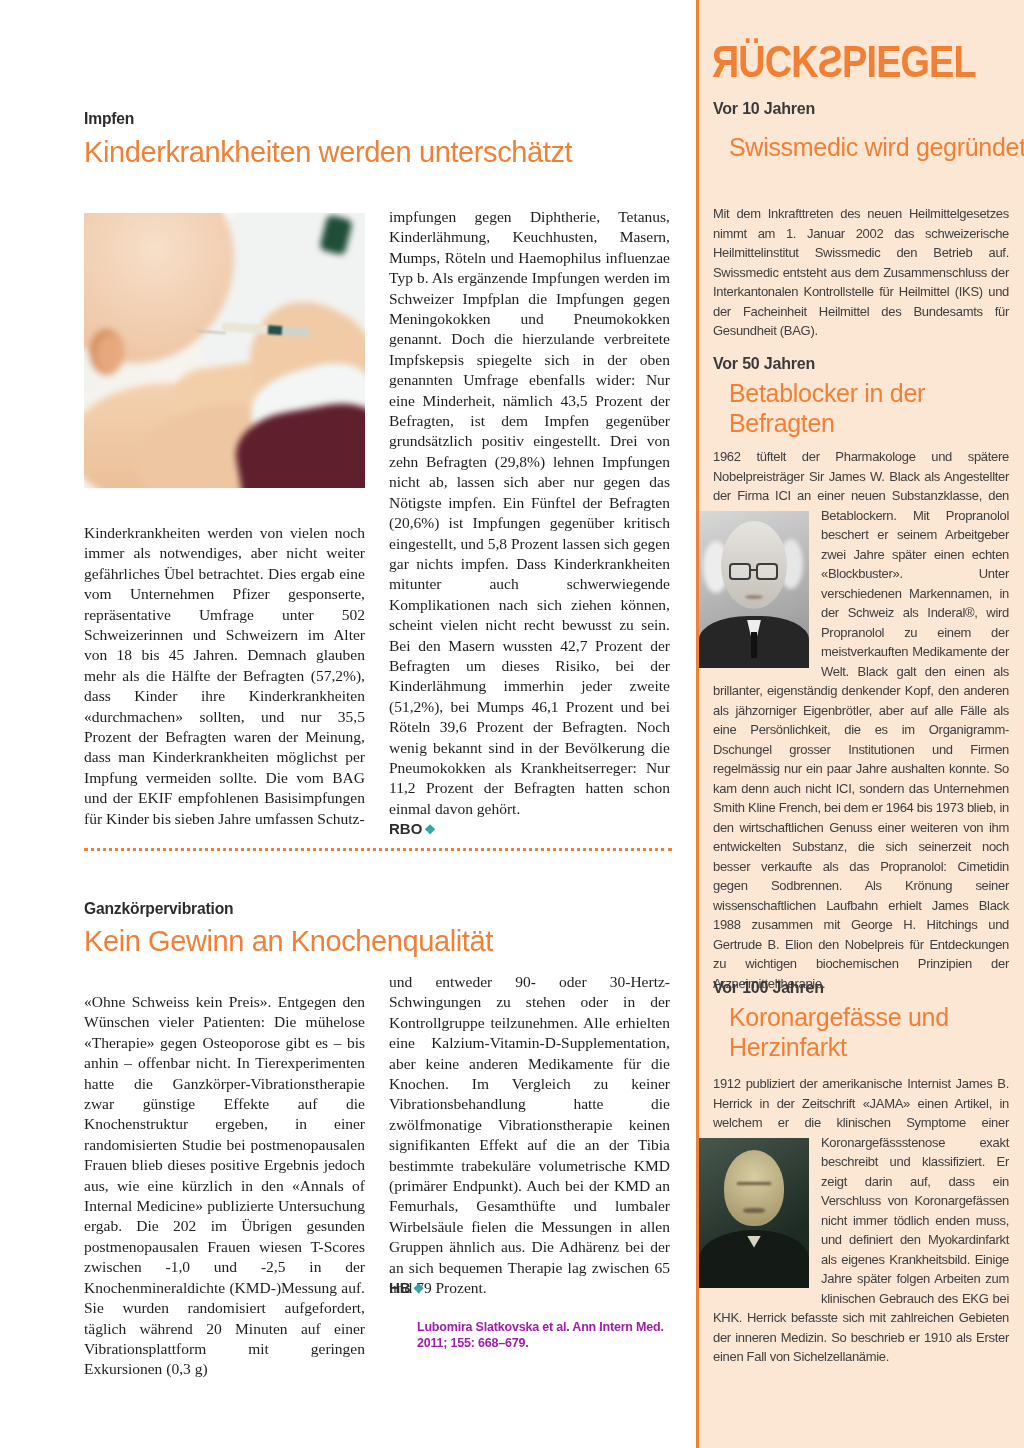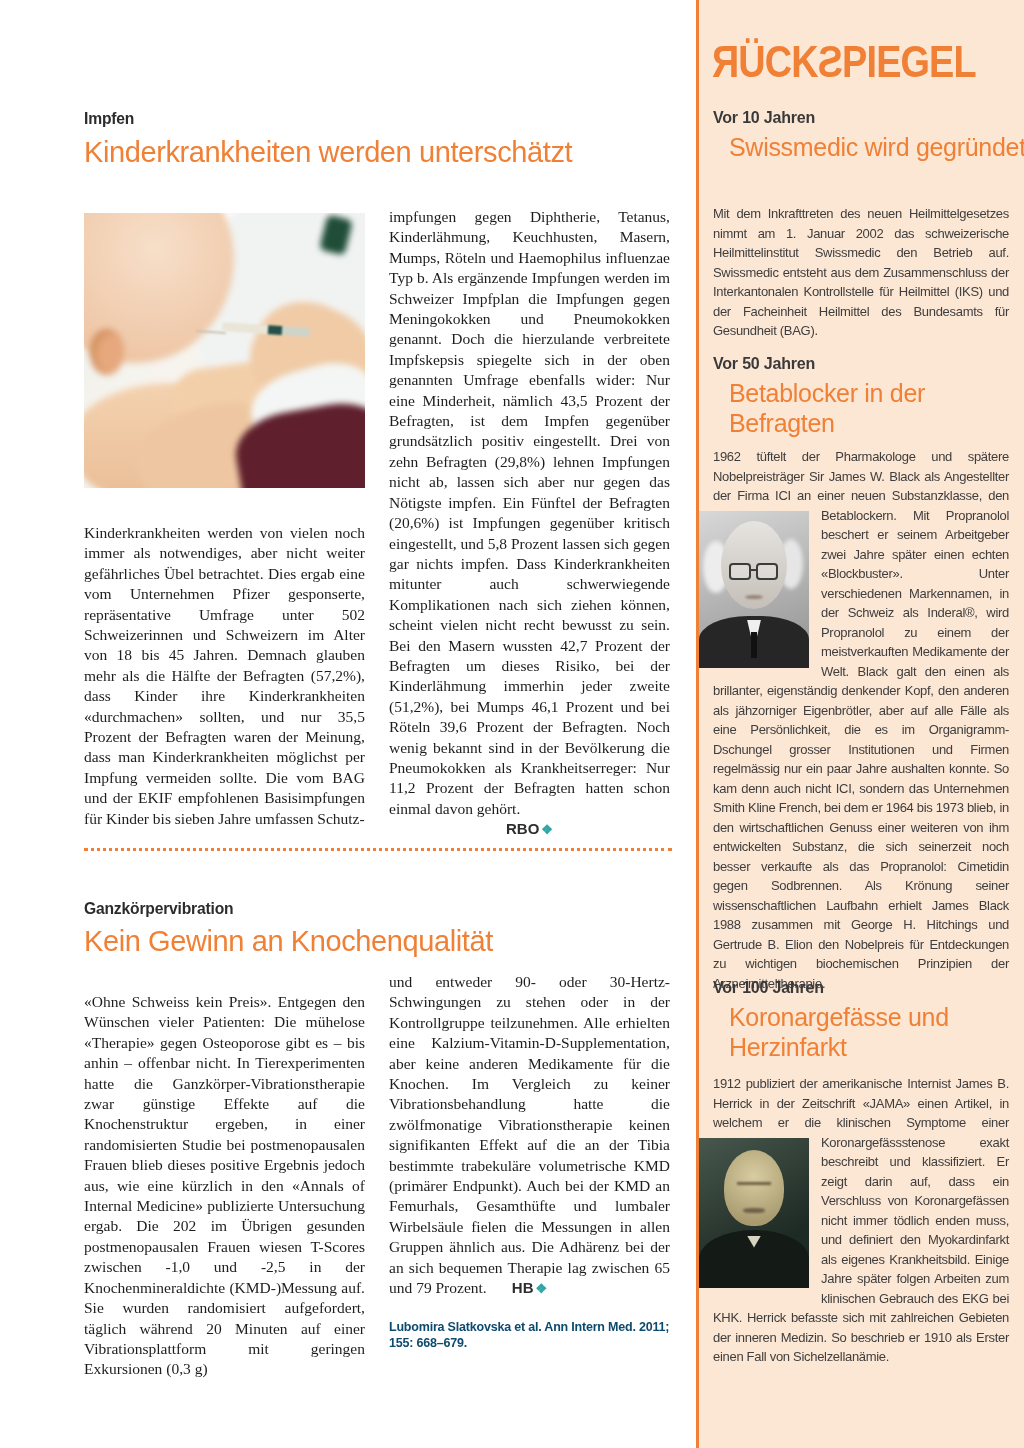--- a/index.html
+++ b/index.html
@@ -27,29 +27,29 @@
     position:absolute;left:84px;
     font:500 29px/1.1 "Liberation Sans",sans-serif;
     color:var(--accent);letter-spacing:-0.4px;
   }
   .serif-col{
     position:absolute;width:281px;
     font:15.5px/20.4px "Liberation Serif",serif;
     color:var(--ink);text-align:justify;
   }
   .byline{
-    text-align:center;font:700 15px/20px "Liberation Sans",sans-serif;
+    text-align:left;font:700 15px/20px "Liberation Sans",sans-serif;
     color:#2e2e2e;letter-spacing:0;
   }
   .byline .dm{color:var(--diamond);font-size:13px;margin-left:2px;}
   .byline.same-line{margin-top:-20.4px;}
   .citation{
     margin-top:20px;
     font:700 12.5px/16px "Liberation Sans",sans-serif;
-    color:#0c4a6e;letter-spacing:-0.2px;text-align:left;
+    color:#a21caf;letter-spacing:-0.2px;text-align:left;margin-left:28px;
   }
   .dotted-rule{
     position:absolute;left:84px;top:848px;width:588px;height:0;
     border-top:3px dotted var(--accent);
   }
   
   .photo{
     position:absolute;left:84px;top:213px;width:281px;height:275px;
     background:linear-gradient(135deg,#e9efe8,#f7f4ee 45%,#e2e7df);
     overflow:hidden;
@@ -158,21 +158,21 @@
   <div class="byline same-line"><span>HB</span><span class="dm">❖</span></div>
   <div class="citation">Lubomira Slatkovska et al. Ann Intern Med. 2011; 155: 668–679.</div>
 </div>
 
 <div class="sidebar-rule"></div>
 
 <div class="sidebar">
 
   <div class="sb-logo">ЯÜCKƧPIEGEL</div>
 
-  <div class="sb-era" style="top:110px">Vor 10 Jahren</div>
+  <div class="sb-era" style="top:101px">Vor 10 Jahren</div>
   <div class="sb-title" style="top:132px">Swissmedic wird gegründet</div>
   <div class="sb-body" style="top:204px">Mit dem Inkrafttreten des neuen Heilmittelgesetzes nimmt am 1. Januar 2002 das schweizerische Heilmittelinstitut Swissmedic den Betrieb auf. Swissmedic entsteht aus dem Zusammenschluss der Interkantonalen Kontrollstelle für Heilmittel (IKS) und der Facheinheit Heilmittel des Bundesamts für Gesundheit (BAG).</div>
 
   <div class="sb-era" style="top:356px">Vor 50 Jahren</div>
   <div class="sb-title" style="top:378px">Betablocker in der Befragten</div>
   <div class="sb-body" style="top:447px">
     <span>1962 tüftelt der Pharmakologe und spätere Nobelpreisträger Sir James W. Black als Angestellter der Firma ICI an einer neuen Substanzklasse, den Betablockern.</span>
     <div class="portrait p-black">
       <div class="hairL"></div>
       <div class="hairR"></div>

